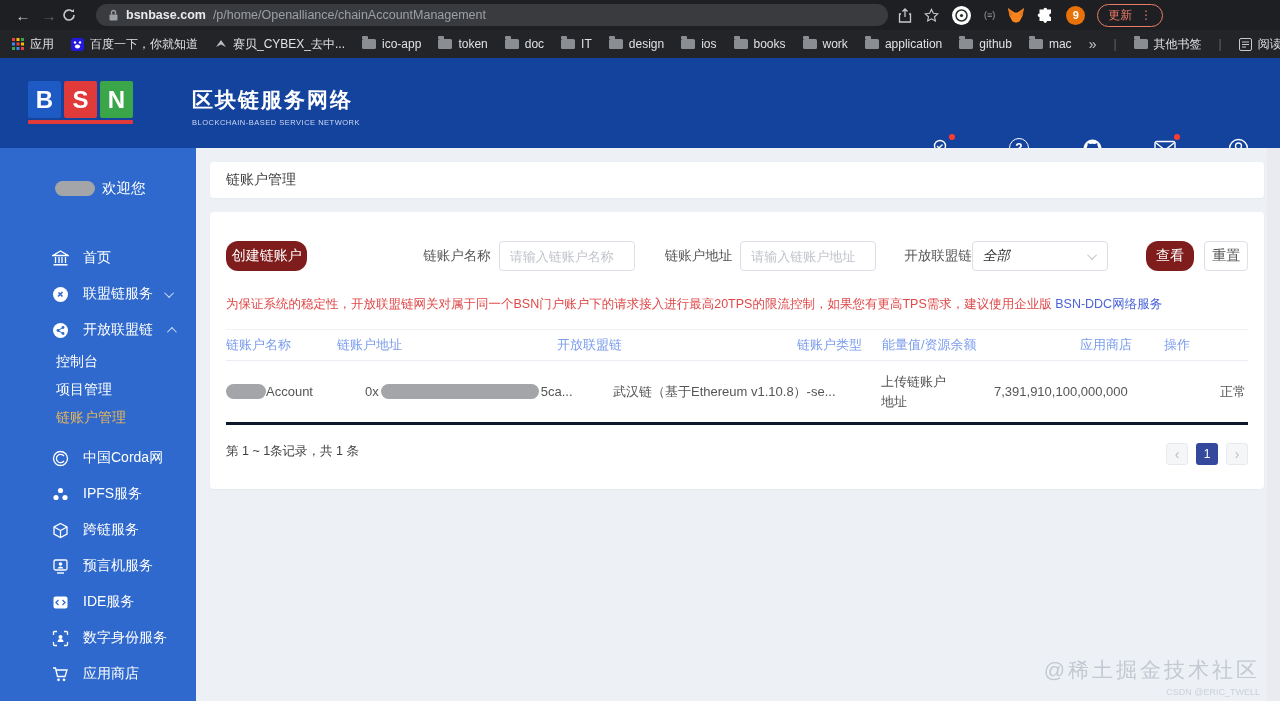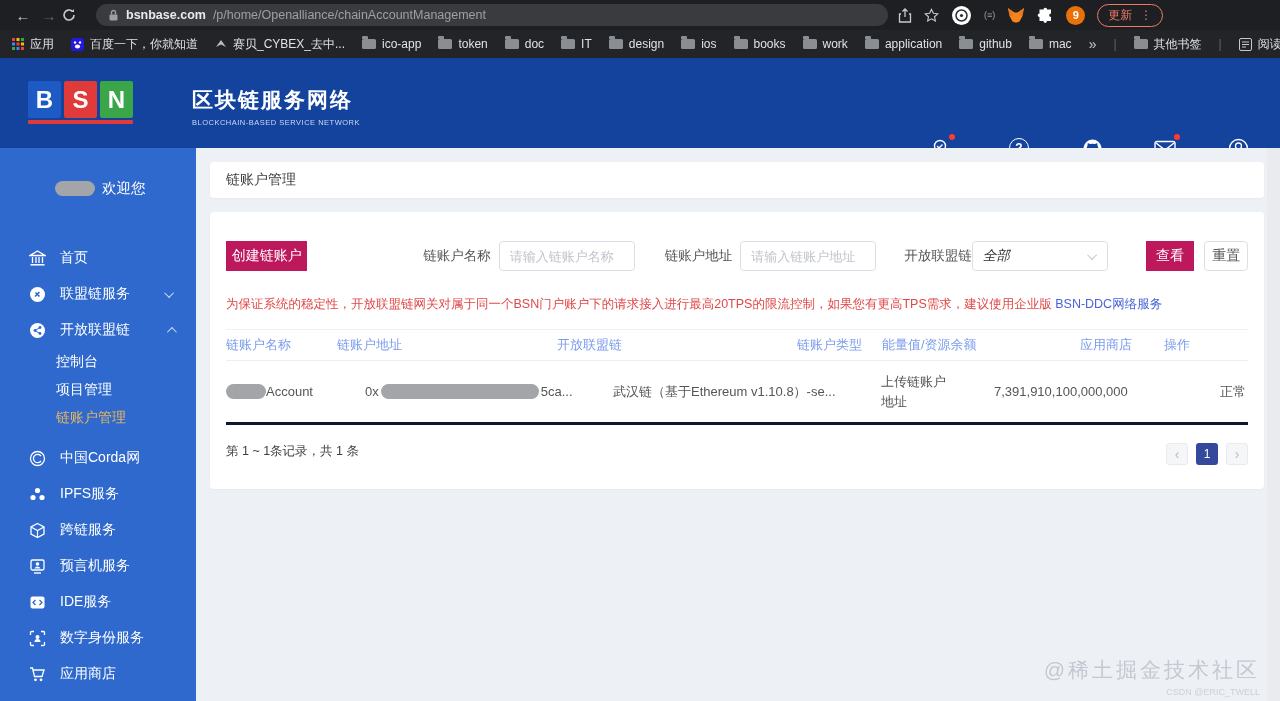--- a/index.html
+++ b/index.html
@@ -44,36 +44,36 @@
   .hbadge { position:absolute; top:-2px; right:-3px; width:6px; height:6px; border-radius:50%; background:#ff3b30; }
   .help-circle { width:20px; height:20px; border:1.6px solid #fff; border-radius:50%; color:#fff; font-size:12px; font-weight:bold; display:flex; align-items:center; justify-content:center; }
 
   
   .sidebar { position:absolute; left:0; top:148px; width:196px; height:553px; background:#2f69cd; color:#fff; }
   .welcome { position:absolute; left:55px; top:31px; display:flex; align-items:center; gap:7px; }
   .blob { background:#a3a5a9; border-radius:8px; }
   .welcome .blob { width:40px; height:15px; }
   .welcome-text { font-size:14.5px; }
   .nav { position:absolute; top:92px; left:0; width:196px; }
-  .nav-item { height:36px; display:flex; align-items:center; padding-left:28px; gap:14px; font-size:14px; cursor:pointer; position:relative; }
+  .nav-item { height:36px; display:flex; align-items:center; padding-left:28px; gap:14px; font-size:14px; cursor:pointer; position:relative;margin-left:23px; }
   .nav-icon { width:18px; height:18px; display:flex; align-items:center; justify-content:center; flex:none; }
   .chev { position:absolute; right:22px; width:7px; height:7px; border-left:1.6px solid #cfe0f7; border-bottom:1.6px solid #cfe0f7; }
   .chev.down { transform:rotate(-45deg) translateY(-2px); }
   .chev.up { transform:rotate(135deg) translateY(-2px); }
   .sub-item { height:28px; display:flex; align-items:center; padding-left:56px; font-size:14px; cursor:pointer; }
   .sub-item.active { color:#e7b65c; }
   .submenu { margin-bottom:8px; }
 
   
   .content { position:absolute; left:196px; top:148px; width:1084px; height:553px; background:#edf0f4; }
   .scroll-track { position:absolute; right:0; top:0; width:13px; height:553px; background:#e9ebee; }
   .title-card { position:absolute; left:14px; top:14px; width:1054px; height:36px; background:#fff; border-radius:4px; display:flex; align-items:center; padding-left:16px; font-size:14px; color:#404040; box-shadow:0 1px 2px rgba(0,0,0,.03); }
   .panel { position:absolute; left:14px; top:64px; width:1054px; background:#fff; border-radius:4px; padding:28px 16px 24px; box-shadow:0 1px 2px rgba(0,0,0,.03); }
   .filter-row { display:flex; align-items:center; height:32px; }
-  .btn-primary { background:#be185d; color:#fff; border:none; border-radius:0; font-size:14px; height:30px; cursor:pointer; font-family:inherit; }
+  .btn-primary { background:#7f1d1d; color:#fff; border:none; border-radius:12px; font-size:14px; height:30px; cursor:pointer; font-family:inherit; }
   .create-btn { width:90px; }
   .f-label { font-size:13.5px; color:#555; white-space:nowrap; }
   .f-input { width:136px; height:30px; border:1px solid #dcdfe6; border-radius:4px; padding:0 10px; font-size:13px; color:#333; font-family:inherit; }
   .f-input::placeholder { color:#c0c4cc; }
   .f-select { width:148px; height:30px; border:1px solid #dcdfe6; border-radius:4px; padding:0 10px; font-size:13.5px; color:#333; display:flex; align-items:center; justify-content:space-between; cursor:pointer; }
   .sel-chev { width:7px; height:7px; border-left:1.4px solid #c0c4cc; border-bottom:1.4px solid #c0c4cc; transform:rotate(-45deg) translateY(-2px); }
   .view-btn { width:54px; }
   .reset-btn { width:48px; height:30px; background:#fff; border:1px solid #dcdfe6; border-radius:4px; color:#555; font-size:14px; cursor:pointer; font-family:inherit; }
   .notice { margin-top:24px; font-size:12.5px; color:#e04848; }
   .notice a { color:#4a63d8; text-decoration:none; cursor:pointer; }

